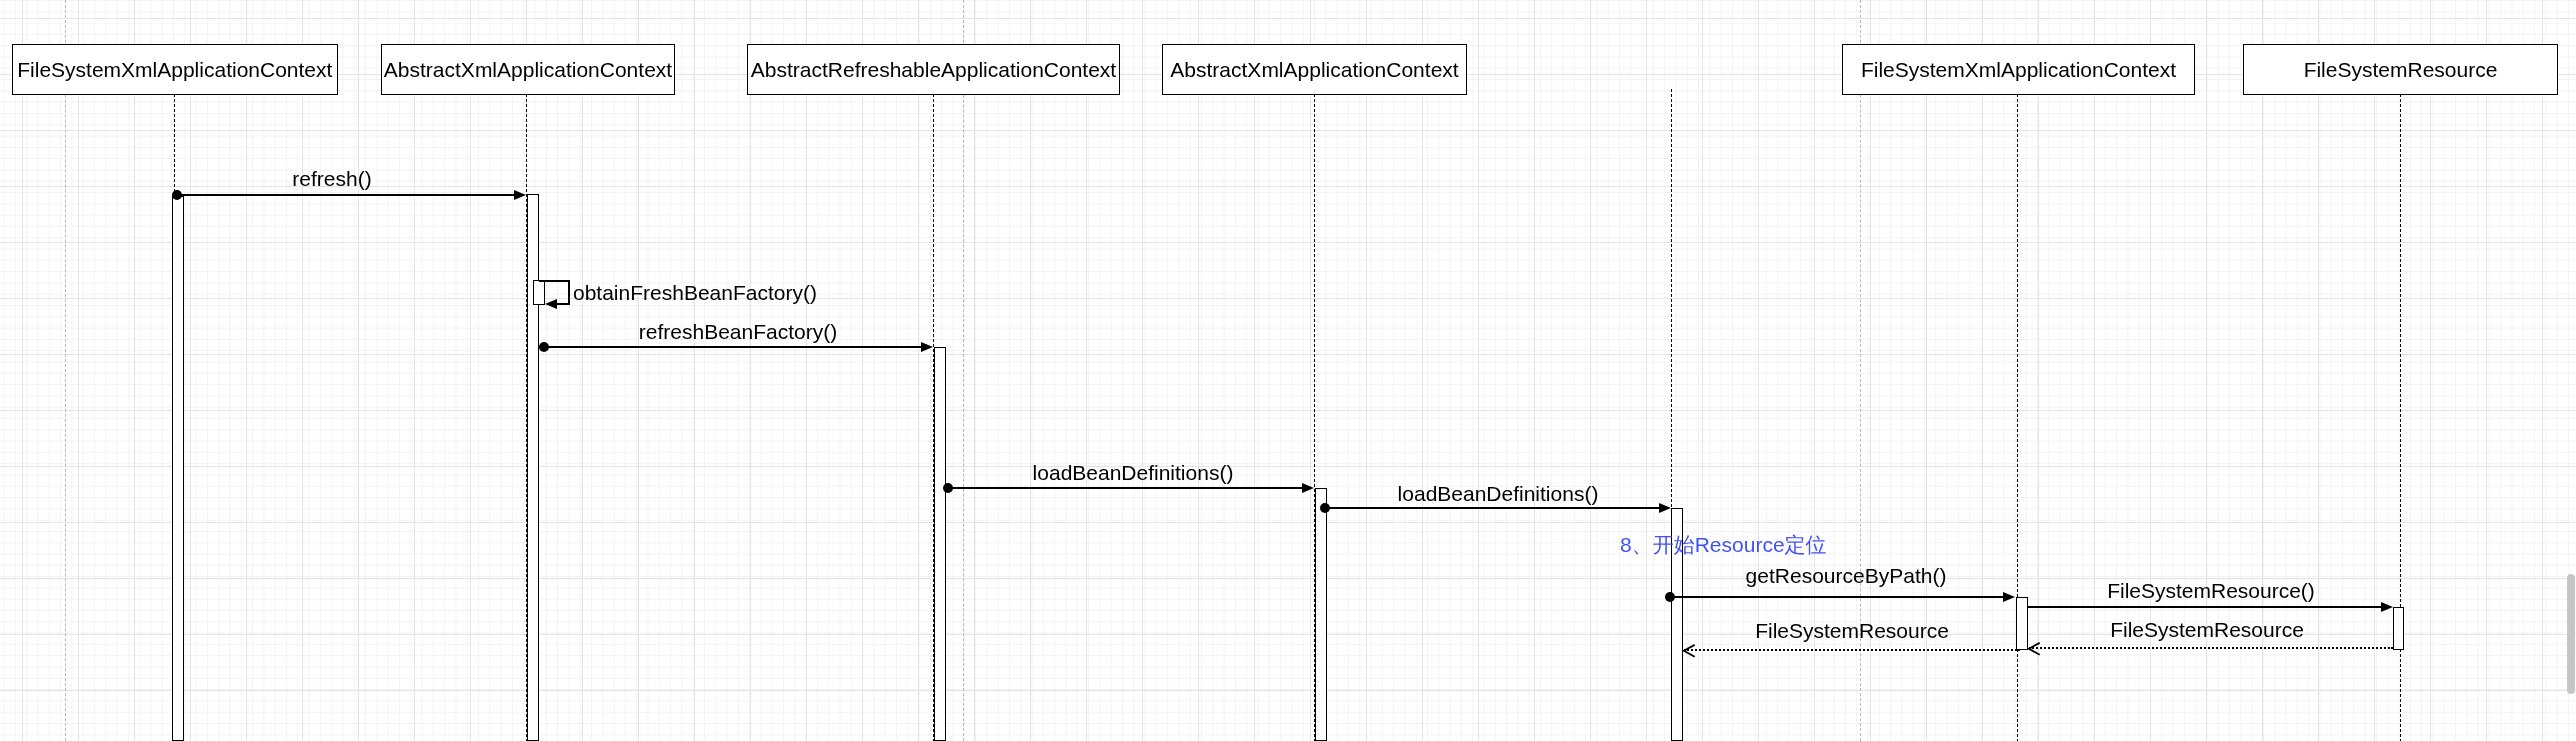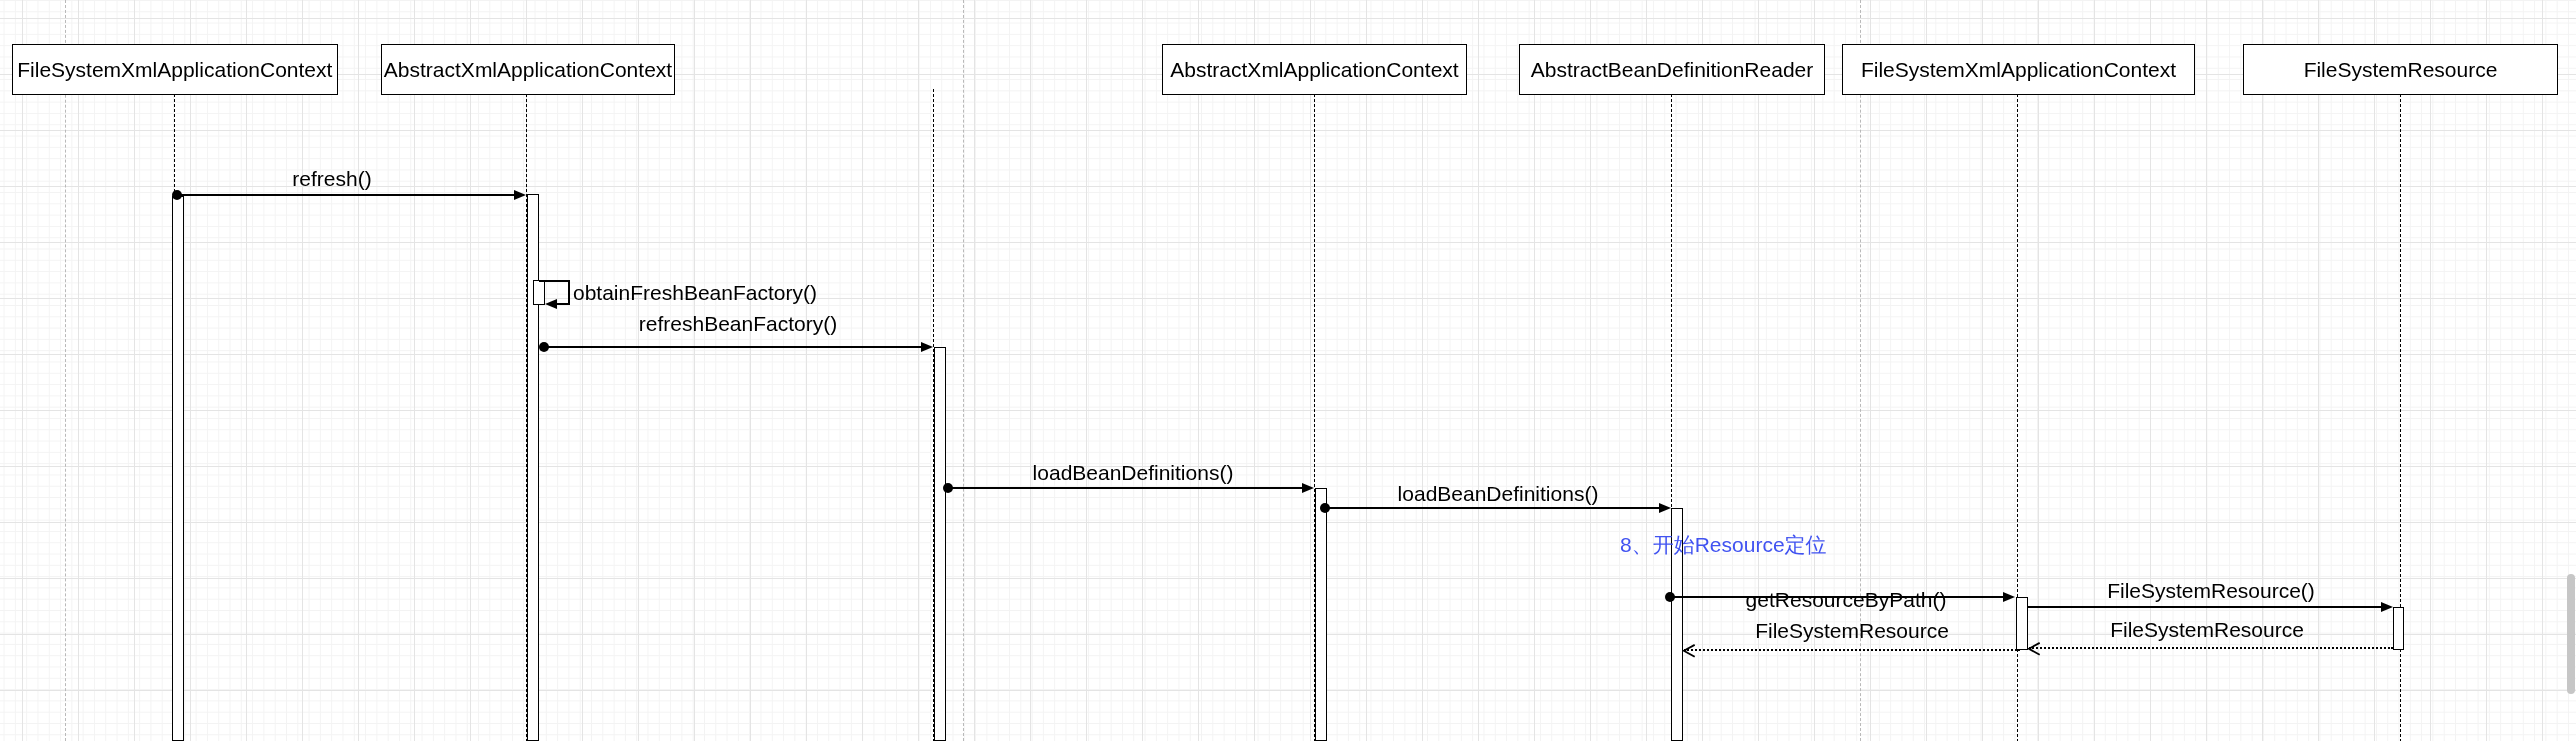--- a/index.html
+++ b/index.html
@@ -55,25 +55,25 @@
   <div class="lifeline" style="left:1671px;top:89px;height:653px"></div>
   <div class="lifeline" style="left:2017px;top:89px;height:653px"></div>
   <div class="lifeline" style="left:2400px;top:89px;height:653px"></div>
 
   <div class="actor-box" style="left:11.8px;width:326px">
       <span>FileSystemXmlApplicationContext</span>
     </div>
   <div class="actor-box" style="left:381px;width:294px">
       <span>AbstractXmlApplicationContext</span>
     </div>
+  <div class="actor-box" style="left:747px;width:373px">
+      <span>AbstractRefreshableApplicationContext</span>
+    </div>
   <div class="actor-box" style="left:1162px;width:305px">
       <span>AbstractXmlApplicationContext</span>
-    </div>
-  <div class="actor-box" style="left:1519px;width:306px">
-      <span>AbstractBeanDefinitionReader</span>
     </div>
   <div class="actor-box" style="left:1842px;width:353px">
       <span>FileSystemXmlApplicationContext</span>
     </div>
   <div class="actor-box" style="left:2243px;width:315px">
       <span>FileSystemResource</span>
     </div>
 
   <div class="bar" style="left:172px;top:196px;height:545px"></div>
   <div class="bar" style="left:527px;top:194px;height:547px"></div>
@@ -91,38 +91,38 @@
 
   <div class="hline" style="left:539px;top:280px;width:31px"></div>
   <div class="vline" style="left:568px;top:280px;height:24.4px"></div>
   <div class="hline" style="left:556px;top:303px;width:13.6px"></div>
   <div class="arrow-l" style="left:545px;top:299px"></div>
   <div class="msg-label left" style="left:573px;top:293px">obtainFreshBeanFactory()</div>
 
   <div class="hline" style="left:544px;top:346px;width:378px"></div>
   <div class="dot" style="left:544px;top:347px"></div>
   <div class="arrow-r" style="left:921px;top:342px"></div>
-  <div class="msg-label" style="left:738px;top:324px">refreshBeanFactory()</div>
+  <div class="msg-label" style="left:738px;top:332px">refreshBeanFactory()</div>
 
   <div class="hline" style="left:948px;top:487px;width:355px"></div>
   <div class="dot" style="left:948px;top:488px"></div>
   <div class="arrow-r" style="left:1302px;top:483px"></div>
   <div class="msg-label" style="left:1133px;top:473px">loadBeanDefinitions()</div>
 
   <div class="hline" style="left:1325px;top:507px;width:335px"></div>
   <div class="dot" style="left:1325px;top:508px"></div>
   <div class="arrow-r" style="left:1659px;top:503px"></div>
   <div class="msg-label" style="left:1498px;top:494px">loadBeanDefinitions()</div>
 
   <div class="note-label" id="note-label" style="left: 1620px; top: 545px; color: rgb(65, 83, 241);">8、开始Resource定位</div>
 
   <div class="hline" style="left:1670px;top:596px;width:334px"></div>
   <div class="dot" style="left:1670px;top:597px"></div>
   <div class="arrow-r" style="left:2003px;top:592px"></div>
-  <div class="msg-label" style="left:1846px;top:600px">getResourceByPath()</div>
+  <div class="msg-label" style="left:1846px;top:576px">getResourceByPath()</div>
 
   <div class="hline" style="left:2027px;top:606px;width:354px"></div>
   <div class="arrow-r" style="left:2381px;top:602px"></div>
   <div class="msg-label" style="left:2211px;top:591px">FileSystemResource()</div>
 
   <div class="dotline" style="left:2029px;top:647px;width:364px"></div>
   <svg class="open-arrow-l" style="left:2027px;top:642px" width="14.5" height="13.6" viewBox="0 0 16 15">
       <path d="M14 1 L2 7.5 L14 14" stroke="#000" stroke-width="2" fill="none"></path>
     </svg>
   <div class="msg-label" style="left:2207px;top:630px">FileSystemResource</div>

